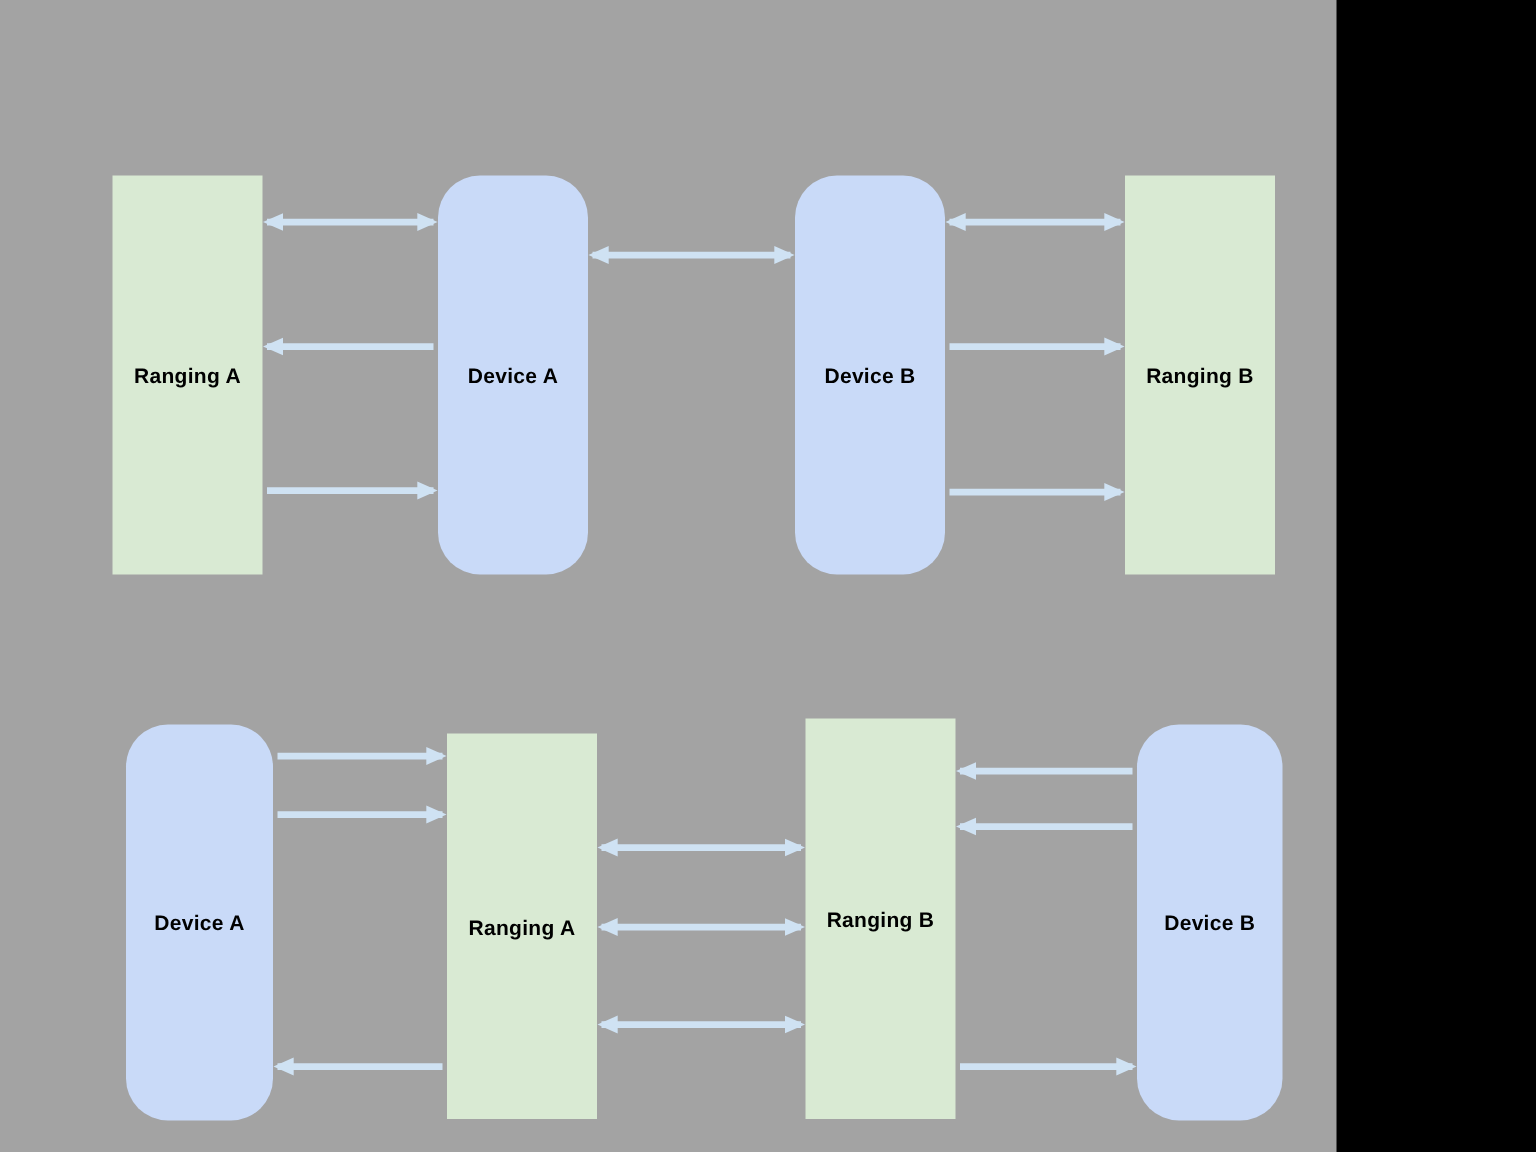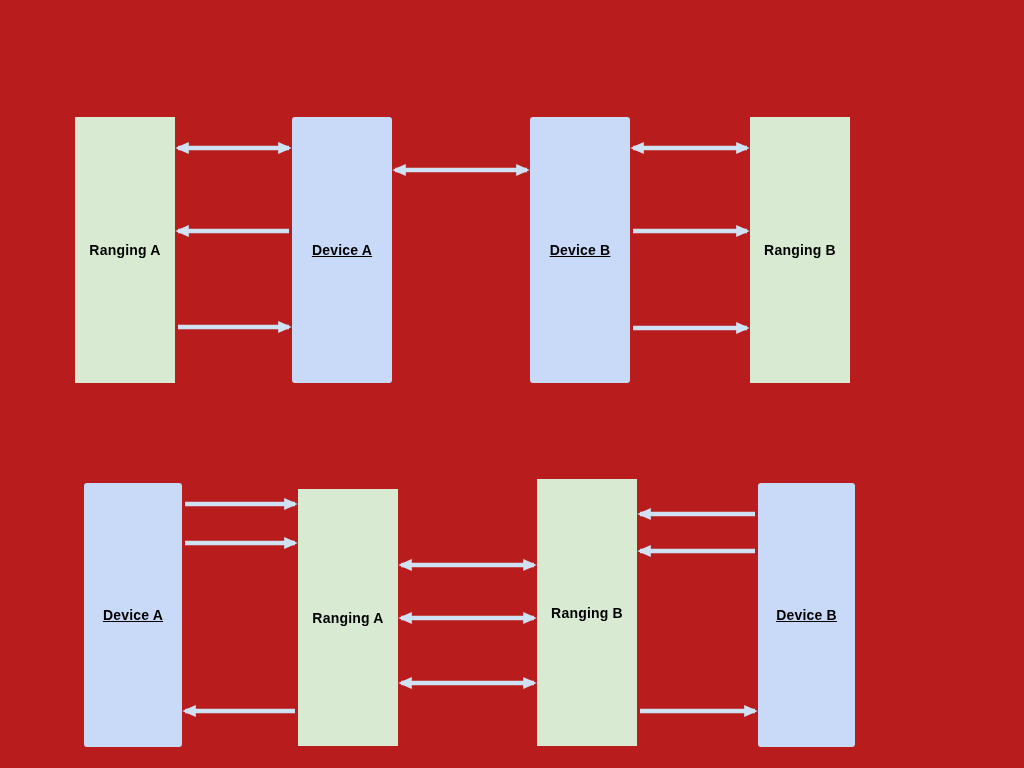--- a/index.html
+++ b/index.html
@@ -6,40 +6,40 @@
     margin: 0;
     padding: 0;
     background: #000000;
     width: 1024px;
     height: 768px;
     overflow: hidden;
     font-family: "Liberation Sans", sans-serif;
   }
   .stage {
     position: relative;
-    width: 1024px;
+    width: 891px;
     height: 768px;
-    background: #b91c1c;
+    background: #a3a3a3;
   }
   .edges-svg {
     position: absolute;
     left: 0;
     top: 0;
     width: 1024px;
     height: 768px;
     pointer-events: none;
   }
   .node {
     position: absolute;
     display: flex;
     align-items: center;
     justify-content: center;
     box-sizing: border-box;
   }
-  .node.device { border-radius: 3px; text-decoration: underline; }
+  .node.device { border-radius: 28px; }
   .node.ranging { border-radius: 0; }
   .node-label {
     font-size: 14px;
     font-weight: bold;
     color: #000000;
     text-align: center;
     letter-spacing: 0.2px;
   }
 </style>
 </head>

